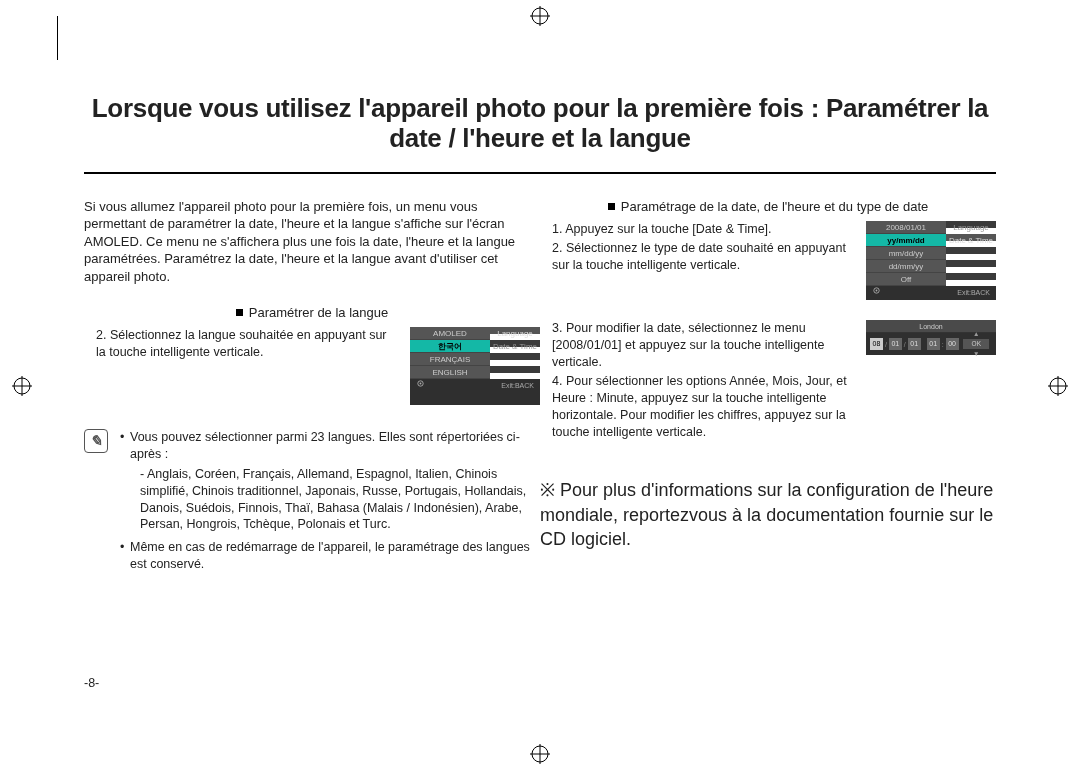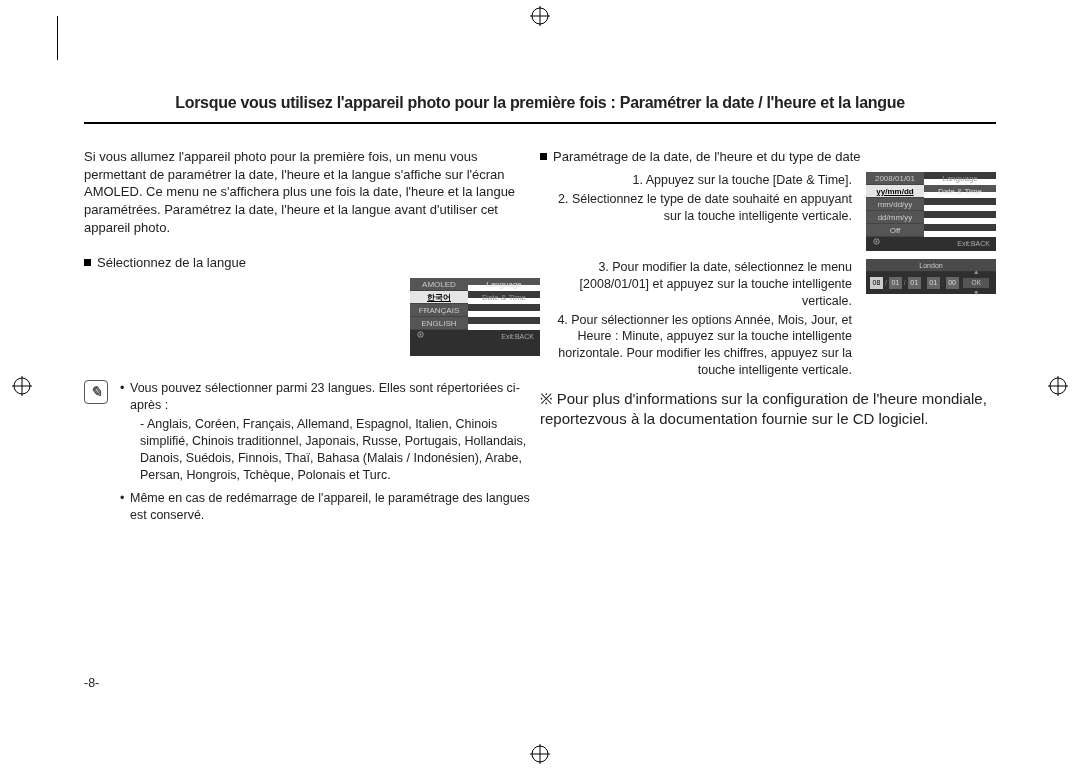--- a/index.html
+++ b/index.html
@@ -29,61 +29,62 @@
   .crop-v {
     position: absolute;
     width: 1px;
     height: 44px;
     background: #000;
     top: 16px;
   }
   .crop-v.left { left: 57px; }
   h1.title {
     font-family: Arial, Helvetica, sans-serif;
-    font-size: 16px;
+    font-size: 26px;
     font-weight: bold;
     text-align: center;
     margin-top: 76px;
-    margin-bottom: 10px;
+    margin-bottom: 18px;
     letter-spacing: -0.3px;
     line-height: 1.15;
   }
   .underline {
     height: 2px;
     background: #000;
     margin-bottom: 24px;
   }
   .columns {
     display: flex;
   }
   .col { flex: 1 1 0; }
   p { margin-bottom: 10px; }
   .sub-head {
     font-size: 13px;
     margin-top: 18px;
     margin-bottom: 6px;
+    text-align: center;
   }
   .sub-head .square {
     display: inline-block;
     width: 7px; height: 7px;
     background: #000;
     margin-right: 6px;
     vertical-align: 1px;
   }
   .steps {
     font-size: 12.5px;
     padding-left: 12px;
   }
   .steps div { margin-bottom: 2px; }
   .row-with-screen {
     display: flex;
     gap: 14px;
     align-items: flex-start;
   }
-  .row-with-screen .text-part { flex: 1; text-align: right; }
+  .row-with-screen .text-part { flex: 1; }
   .note-box {
     display: flex;
     gap: 12px;
     margin-top: 24px;
     font-size: 12.5px;
   }
   .note-icon {
     width: 24px; height: 24px;
     border: 1.5px solid #555;
     border-radius: 4px;
@@ -99,43 +100,43 @@
   .note-body ul { list-style: none; }
   .note-body li { margin-bottom: 6px; position: relative; padding-left: 10px; }
   .note-body li::before { content: "•"; position: absolute; left: 0; }
   .lang-list { padding-left: 10px; padding-top: 3px; }
   .pagenum {
     position: absolute;
     bottom: 80px;
     left: 84px;
     font-size: 12.5px;
   }
-  .asterisk { margin-top: 8px; font-size: 15px; }
+  .asterisk { margin-top: 36px; font-size: 18px; }
   
   .screen {
     background: #2f2f2f;
     font-size: 8px;
     color: #aaa;
     width: 130px;
     flex-shrink: 0;
   }
   .screen-lang { height: 78px; }
   .srow {
     display: flex;
     height: 13px;
     line-height: 13px;
   }
   .srow .sl {
-    width: 58px;
+    width: 80px;
     text-align: center;
     background: #555;
     border-bottom: 1px solid #444;
     color: #ccc;
   }
-  .srow .sl.sel { background: #e5e5e5; color: #000; font-weight: bold; text-decoration: underline; }
+  .srow .sl.sel { background: #14b8a6; color: #000; font-weight: bold; }
   .srow .sr {
     flex: 1;
     text-align: center;
     background: #3a3a3a;
     border-bottom: 6px solid #ffffff;
     color: #999;
   }
   .srow .sr.sel { background: #555; color: #ddd; }
   .sfoot {
     display: flex;
@@ -235,25 +236,26 @@
 <div class="page">
   <h1 class="title">Lorsque vous utilisez l'appareil photo pour la première fois : Paramétrer la date / l'heure et la langue</h1>
   <div class="underline"></div>
 
   <div class="columns">
 
     <div class="col">
       <p>Si vous allumez l'appareil photo pour la première fois, un menu vous permettant de paramétrer la date, l'heure et la langue s'affiche sur l'écran AMOLED. Ce menu ne s'affichera plus une fois la date, l'heure et la langue paramétrées. Paramétrez la date, l'heure et la langue avant d'utiliser cet appareil photo.</p>
 
       <div class="sub-head">
-        <span class="square"></span><span>Sélectionnez de la langue</span>
+        <span class="square"></span><span>Paramétrer de la langue</span>
       </div>
 
       <div class="row-with-screen">
         <div class="text-part steps">
+          <div>2. Sélectionnez la langue souhaitée en appuyant sur la touche intelligente verticale.</div>
         </div>
 
         <div class="screen screen-lang">
           <div class="srow">
               <div class="sl">AMOLED</div>
               <div class="sr sel">Language</div>
             </div>
           <div class="srow">
               <div class="sl sel">한국어</div>
               <div class="sr">Date &amp; Time</div>
@@ -324,21 +326,21 @@
           <div class="sfoot">
             <span class="gear"><svg viewBox="0 0 10 10">
                   <circle cx="5" cy="5" r="3" fill="none" stroke="#aaa" stroke-width="1"></circle>
                   <circle cx="5" cy="5" r="1" fill="#aaa"></circle>
                 </svg></span>
             <span>Exit:BACK</span>
           </div>
         </div>
       </div>
 
-      <div class="row-with-screen" style="margin-top:8px;">
+      <div class="row-with-screen" style="margin-top:20px;">
         <div class="text-part steps">
           <div>3. Pour modifier la date, sélectionnez le menu [2008/01/01] et appuyez sur la touche intelligente verticale.</div>
           <div>4. Pour sélectionner les options Année, Mois, Jour, et Heure :  Minute, appuyez sur la touche intelligente horizontale. Pour modifier les chiffres, appuyez sur la touche intelligente verticale.</div>
         </div>
         <div class="screen screen-time" style="margin-top:0;">
           <div class="tcity">London</div>
           <div class="timebar">
             <div class="tbox sel">08</div>
             <span class="tsep">/</span>
             <div class="tbox">01</div>

